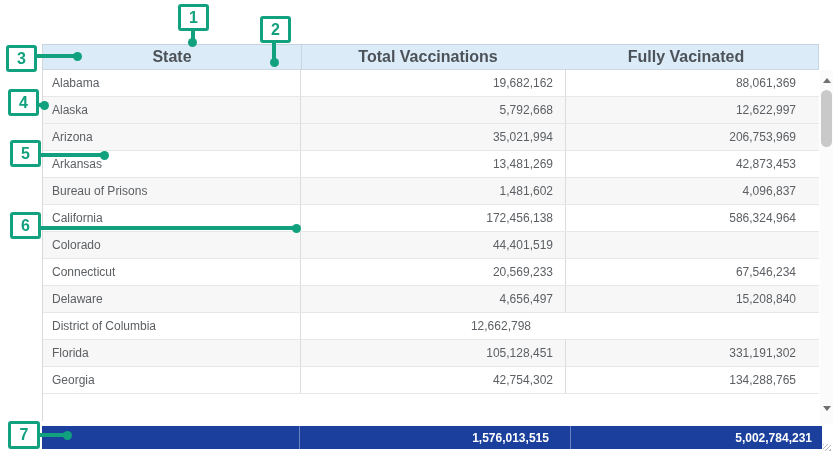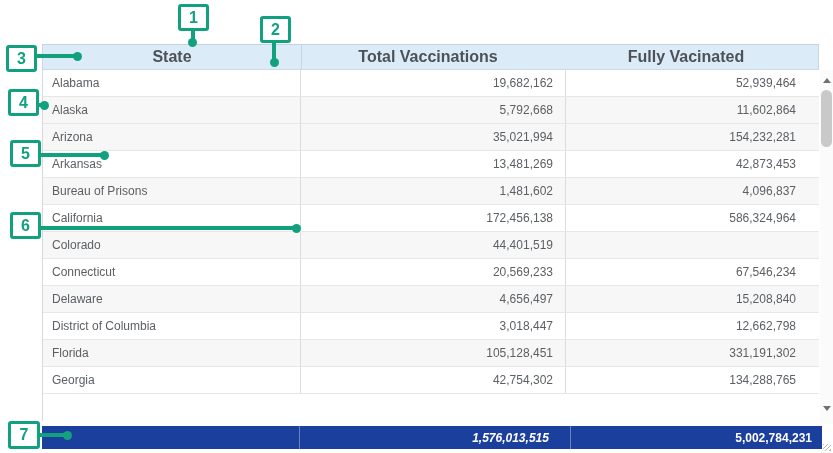--- a/index.html
+++ b/index.html
@@ -36,21 +36,21 @@
   .tri-up{width:0;height:0;border-left:4px solid transparent;border-right:4px solid transparent;border-bottom:5px solid #707070;}
   .tri-down{width:0;height:0;border-left:4px solid transparent;border-right:4px solid transparent;border-top:5px solid #707070;}
   .sb-thumb{position:absolute;left:1px;top:20px;width:11px;height:57px;background:#c9c9c9;border-radius:6px;}
 
   
   .total-row{position:absolute;left:0;top:382px;width:780px;height:23px;display:flex;
              background:var(--total-row-bg,#1b3f9d);}
   .tcell{box-sizing:border-box;height:100%;display:flex;align-items:center;
          font-size:12px;font-weight:bold;color:#ffffff;}
   .t-state{width:260px;}
-  .t-fully{width:265px;justify-content:flex-end;padding-right:12px;border-left:1px solid rgba(255,255,255,.35);font-style:italic;}
+  .t-fully{width:265px;justify-content:flex-end;padding-right:12px;border-left:1px solid rgba(255,255,255,.35);}
   .t-total{width:255px;justify-content:flex-end;padding-right:10px;border-left:1px solid rgba(255,255,255,.35);margin-left:9px;}
 
   
   .resize-mark{position:absolute;left:823px;top:444px;width:8px;height:7px;
                background:repeating-linear-gradient(135deg,#b9b9b9 0 1px,transparent 1px 3px);}
 
   
   .co-box{position:absolute;width:31px;height:27px;background:#fff;
           border:3px solid var(--callout-green,#12a17e);border-radius:3px;
           display:flex;align-items:center;justify-content:center;
@@ -69,31 +69,31 @@
     <div class="thead">
       <div class="th th-state">State</div>
       <div class="th th-total">Total Vaccinations</div>
       <div class="th th-fully">Fully Vacinated</div>
     </div>
 
     <div class="tbody" id="tbody">
         <div class="tr">
           <div class="td c-state">Alabama</div>
           <div class="td c-fully">19,682,162</div>
-          <div class="td c-total">52,939,464</div>
+          <div class="td c-total">88,061,369</div>
         </div>
         <div class="tr alt">
           <div class="td c-state">Alaska</div>
           <div class="td c-fully">5,792,668</div>
-          <div class="td c-total">11,602,864</div>
+          <div class="td c-total">12,622,997</div>
         </div>
         <div class="tr alt">
           <div class="td c-state">Arizona</div>
           <div class="td c-fully">35,021,994</div>
-          <div class="td c-total">154,232,281</div>
+          <div class="td c-total">206,753,969</div>
         </div>
         <div class="tr">
           <div class="td c-state">Arkansas</div>
           <div class="td c-fully">13,481,269</div>
           <div class="td c-total">42,873,453</div>
         </div>
         <div class="tr alt">
           <div class="td c-state">Bureau of Prisons</div>
           <div class="td c-fully">1,481,602</div>
           <div class="td c-total">4,096,837</div>
@@ -112,21 +112,20 @@
           <div class="td c-fully">20,569,233</div>
           <div class="td c-total">67,546,234</div>
         </div>
         <div class="tr alt">
           <div class="td c-state">Delaware</div>
           <div class="td c-fully">4,656,497</div>
           <div class="td c-total">15,208,840</div>
         </div>
         <div class="tr">
           <div class="td c-state">District of Columbia</div>
-          <div class="td c-fully">3,018,447</div>
           <div class="td c-total">12,662,798</div>
         </div>
         <div class="tr alt">
           <div class="td c-state">Florida</div>
           <div class="td c-fully">105,128,451</div>
           <div class="td c-total">331,191,302</div>
         </div>
         <div class="tr">
           <div class="td c-state">Georgia</div>
           <div class="td c-fully">42,754,302</div>

